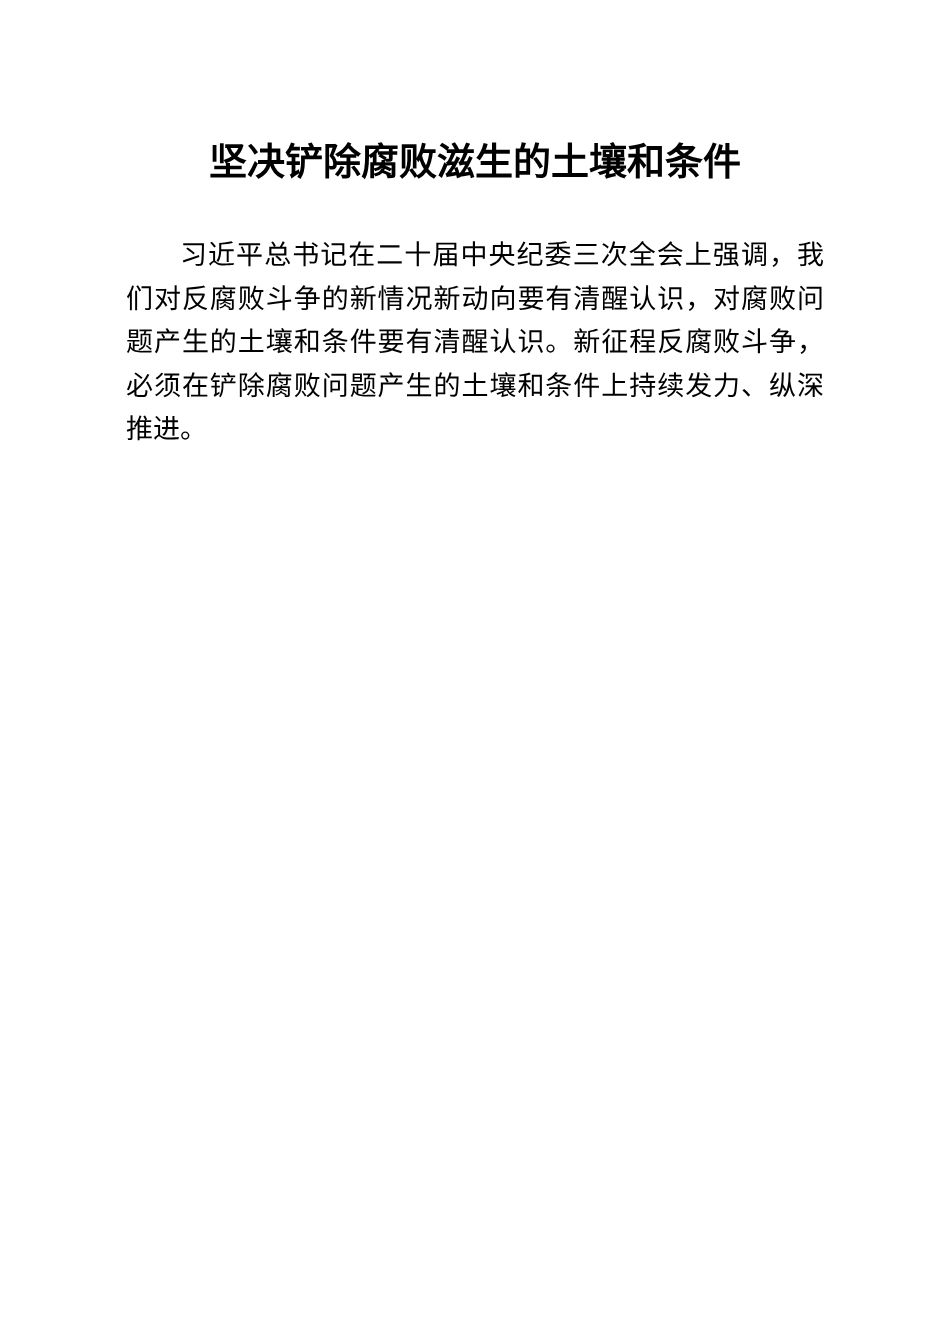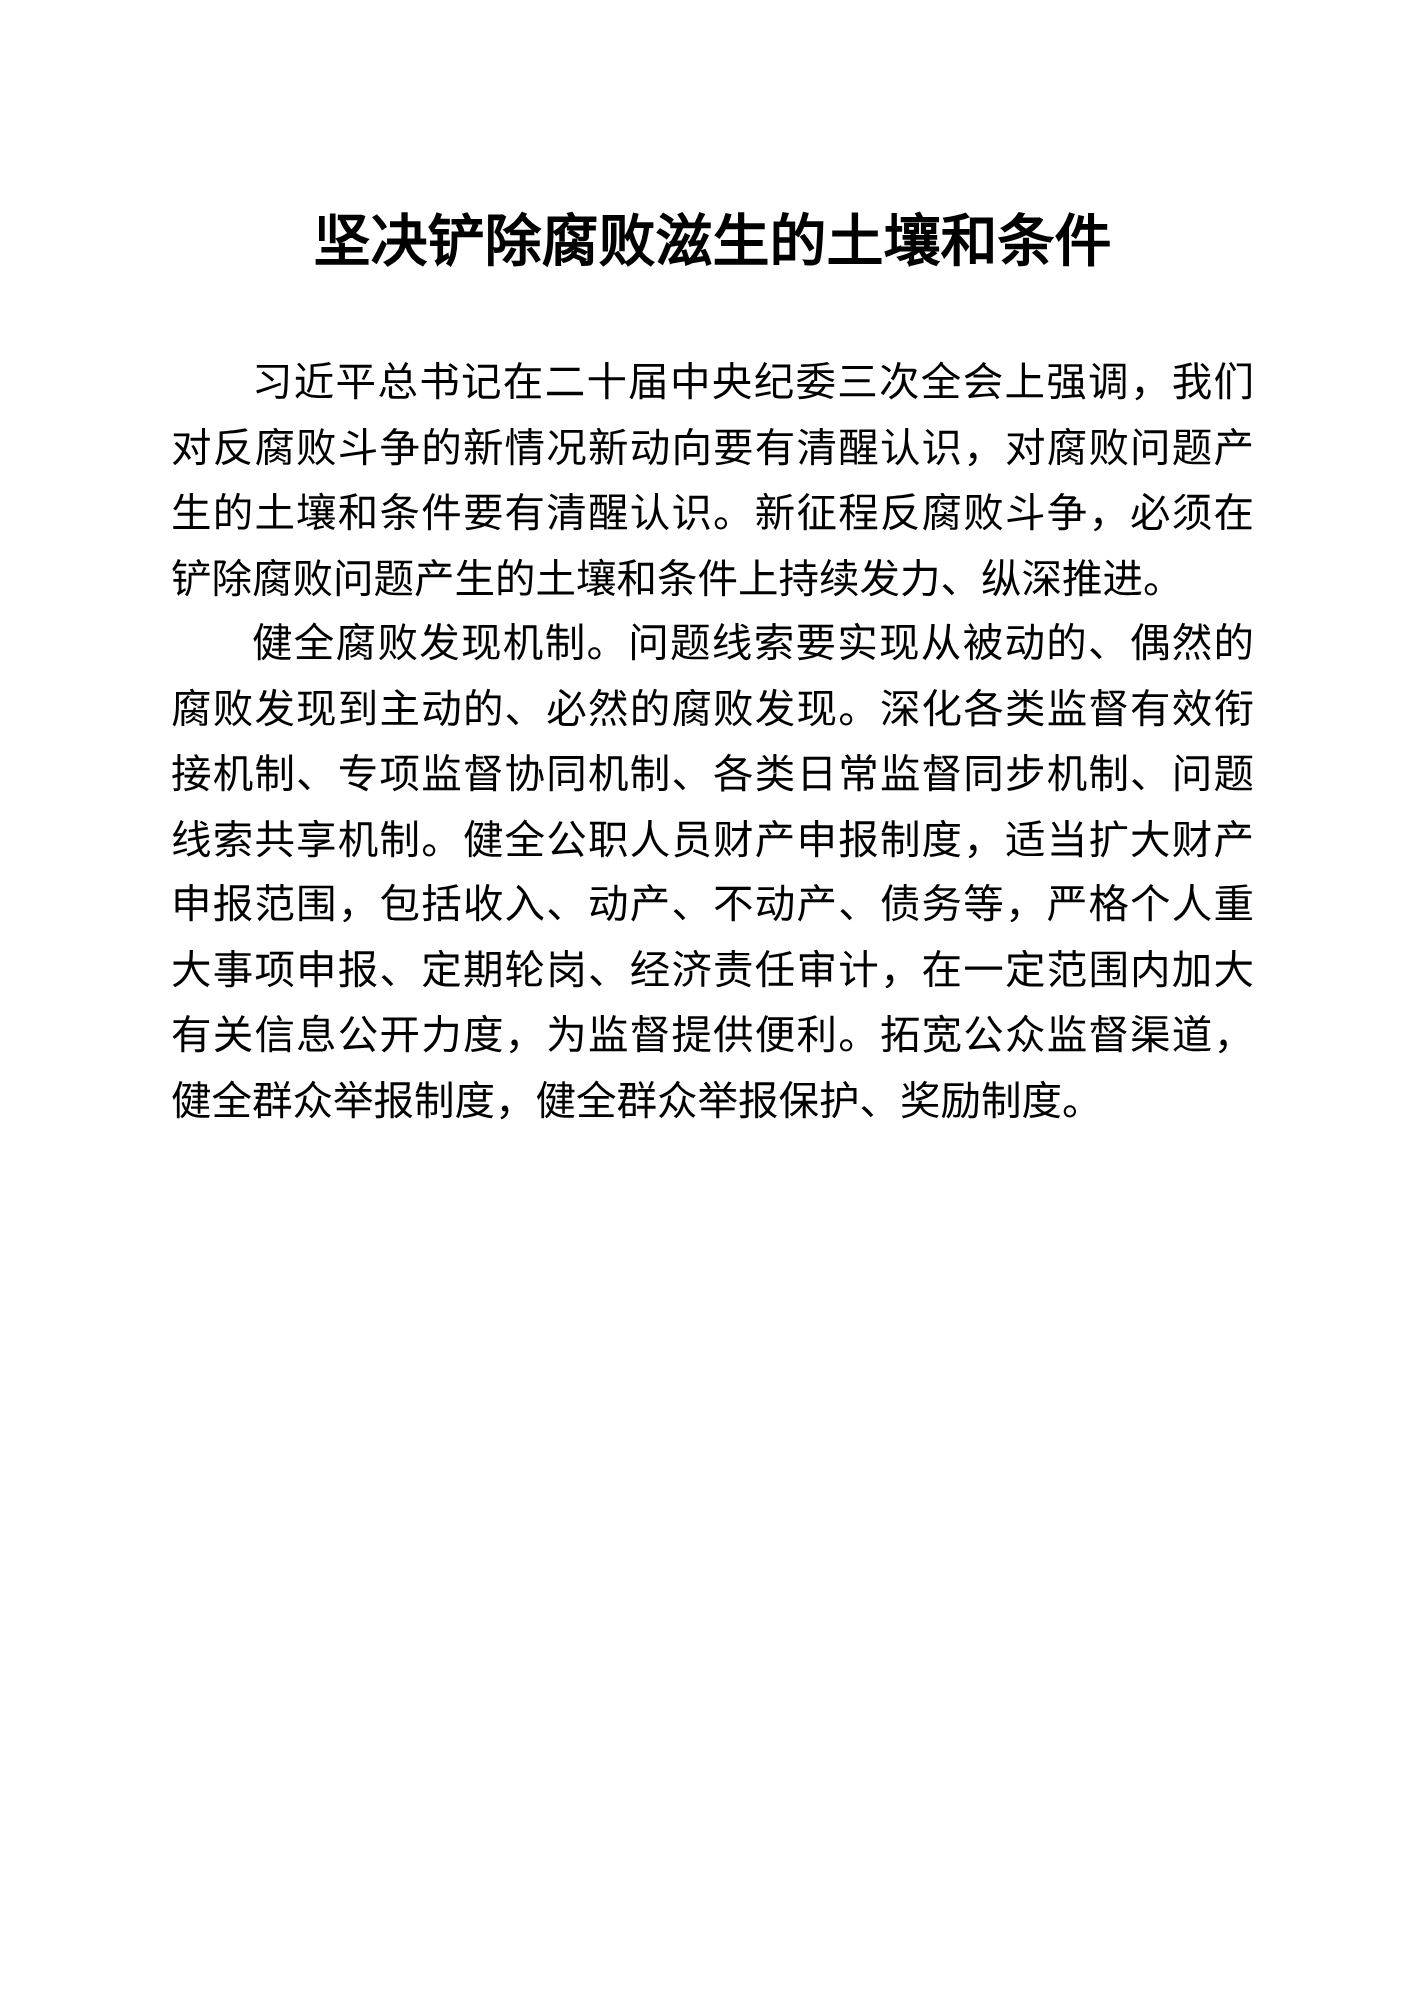--- a/index.html
+++ b/index.html
@@ -26,33 +26,32 @@
     text-align: center;
     letter-spacing: 0px;
     margin: 0;
     color: #000000;
     font-family: "Liberation Serif", serif;
   }
   .doc-body {
     margin-top: 48px;
   }
   .doc-body p {
-    margin: 0;
+    margin: 12px;
     font-size: 27px;
     line-height: 43.5px;
     text-align: justify;
     text-justify: inter-ideograph;
     text-indent: 2em;
     letter-spacing: 0px;
     color: #000000;
     font-family: "Liberation Serif", serif;
   }
 </style>
 </head>
 <body>
 
 <div class="page">
   <h1 class="doc-title">坚决铲除腐败滋生的土壤和条件</h1>
   <div class="doc-body">
     <p>习近平总书记在二十届中央纪委三次全会上强调，我们对反腐败斗争的新情况新动向要有清醒认识，对腐败问题产生的土壤和条件要有清醒认识。新征程反腐败斗争，必须在铲除腐败问题产生的土壤和条件上持续发力、纵深推进。</p>
-    <p>健全腐败发现机制。问题线索要实现从被动的、偶然的腐败发现到主动的、必然的腐败发现。深化各类监督有效衔接机制、专项监督协同机制、各类日常监督同步机制、问题线索共享机制。健全公职人员财产申报制度，适当扩大财产申报范围，包括收入、动产、不动产、债务等，严格个人重大事项申报、定期轮岗、经济责任审计，在一定范围内加大有关信息公开力度，为监督提供便利。拓宽公众监督渠道，健全群众举报制度，健全群众举报保护、奖励制度。</p>
   </div>
 </div>
 
 </body></html>

